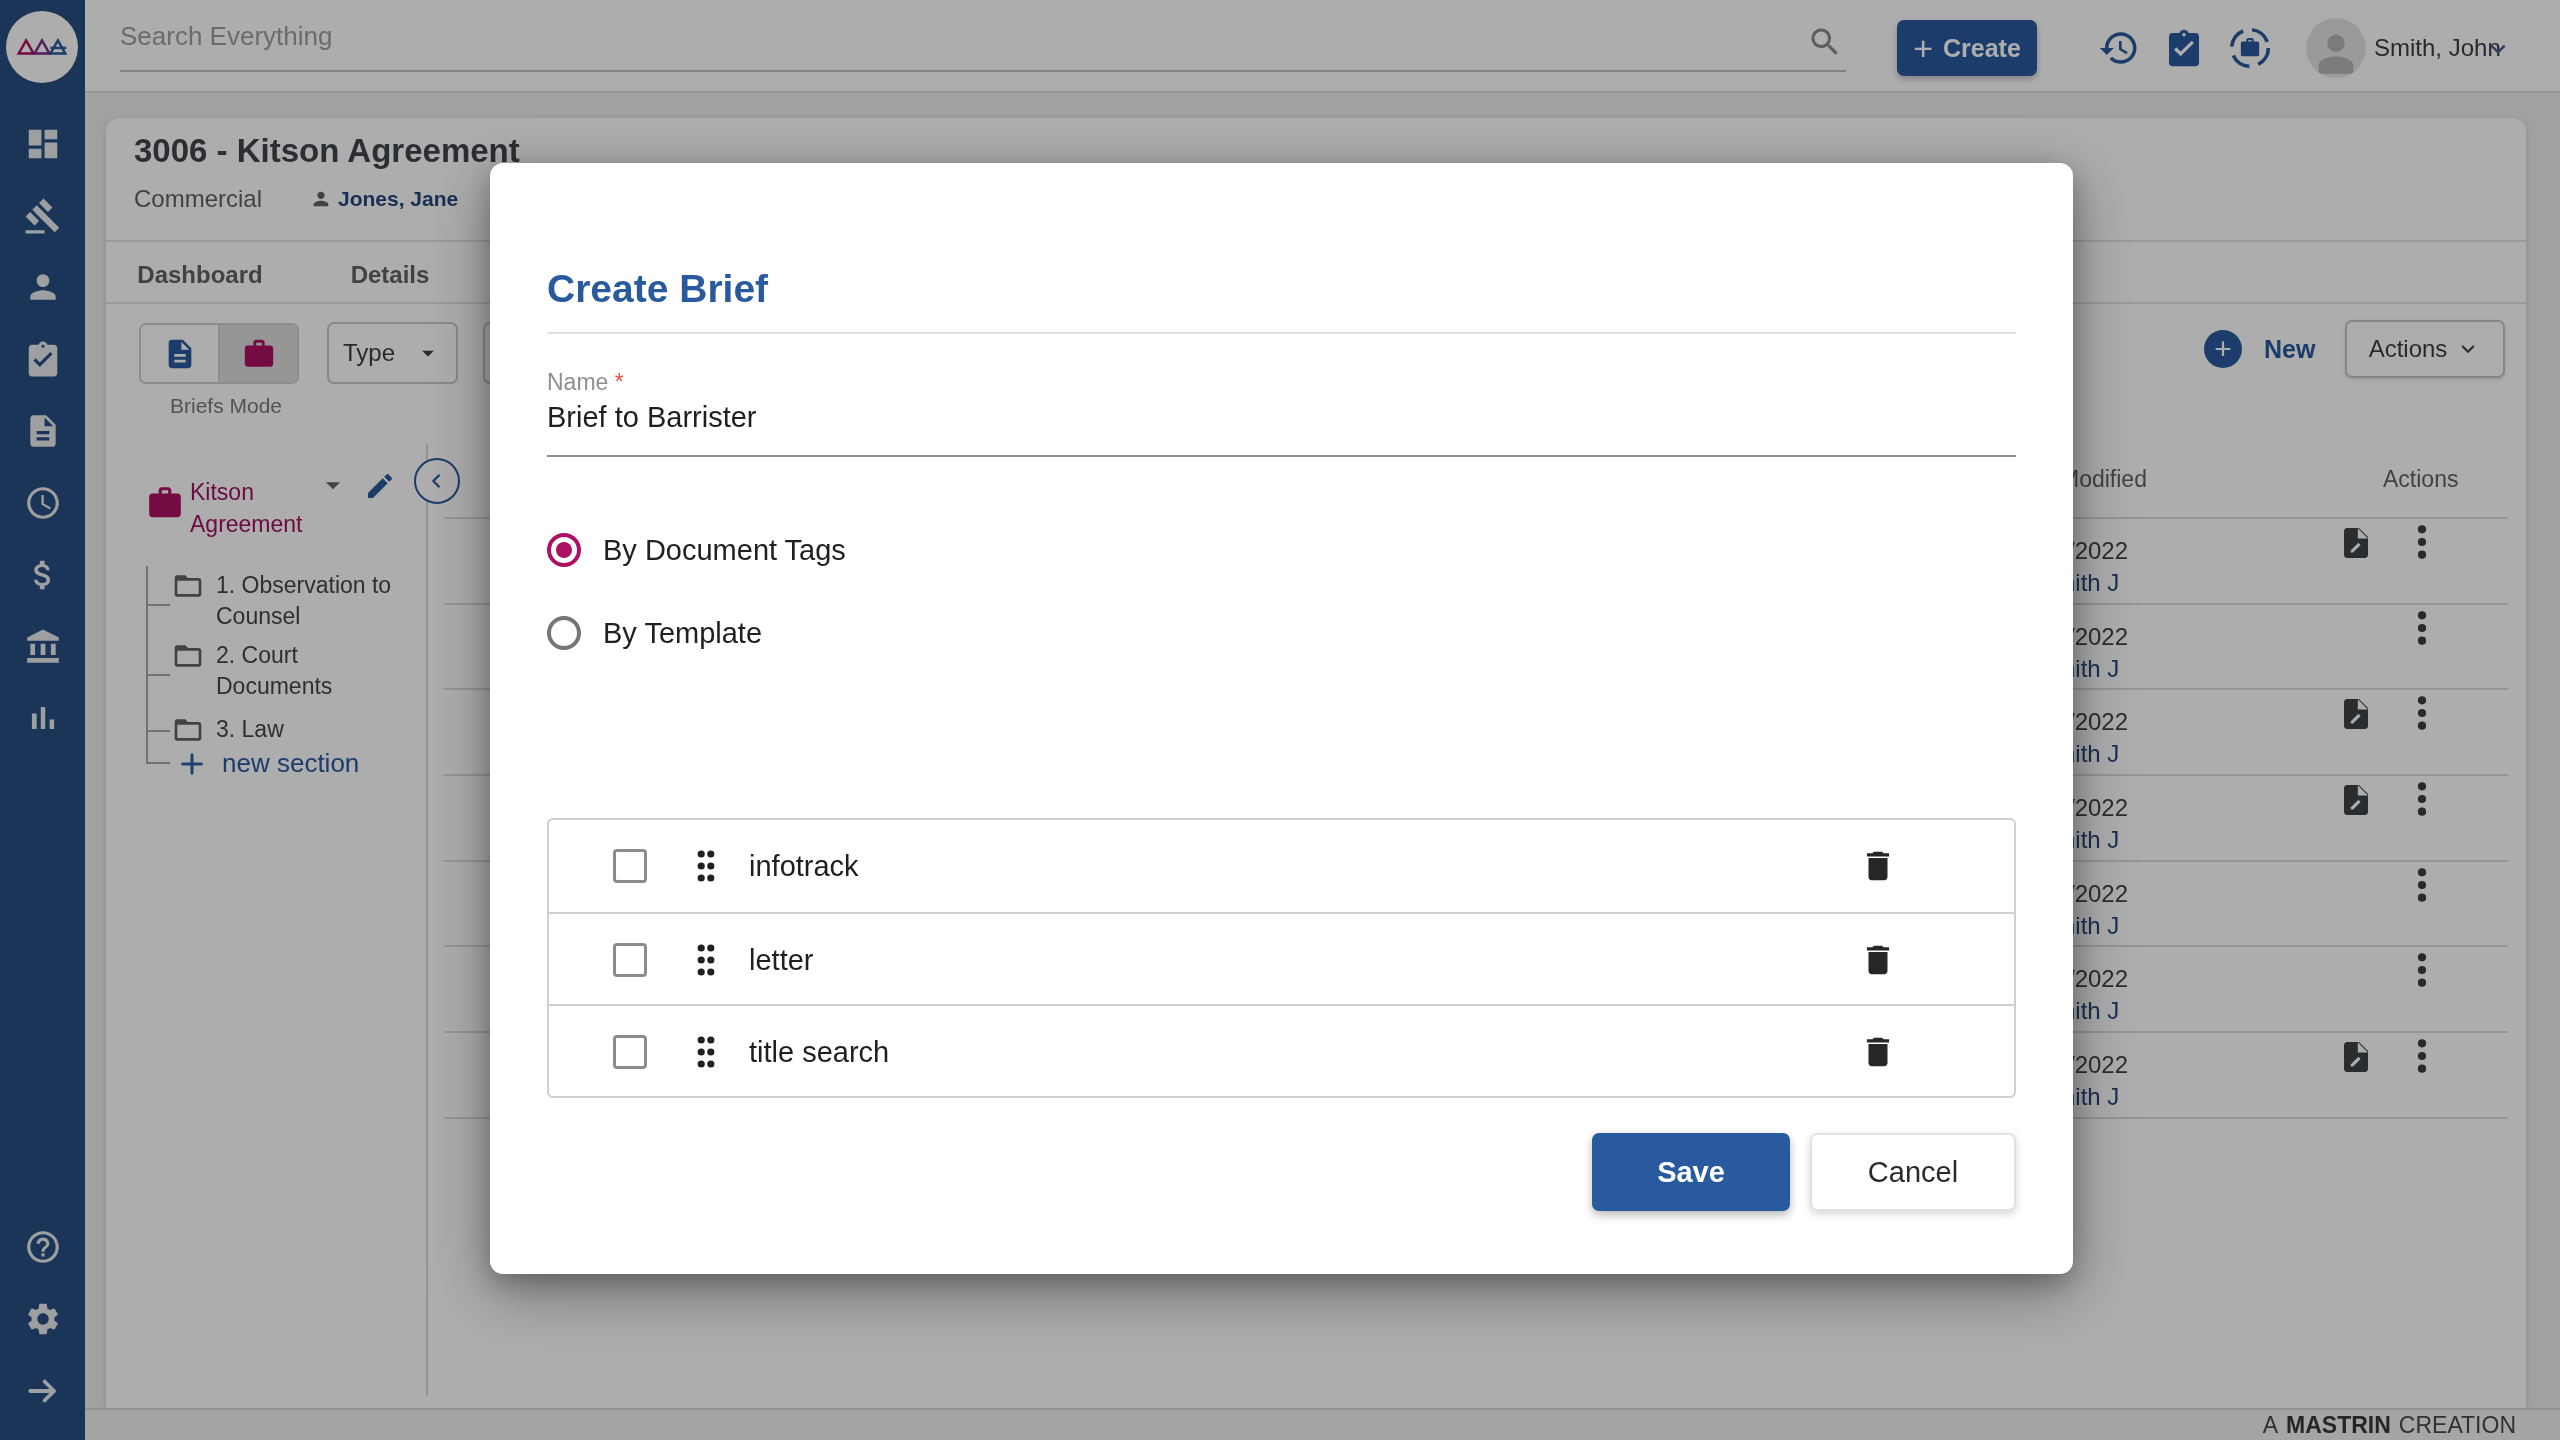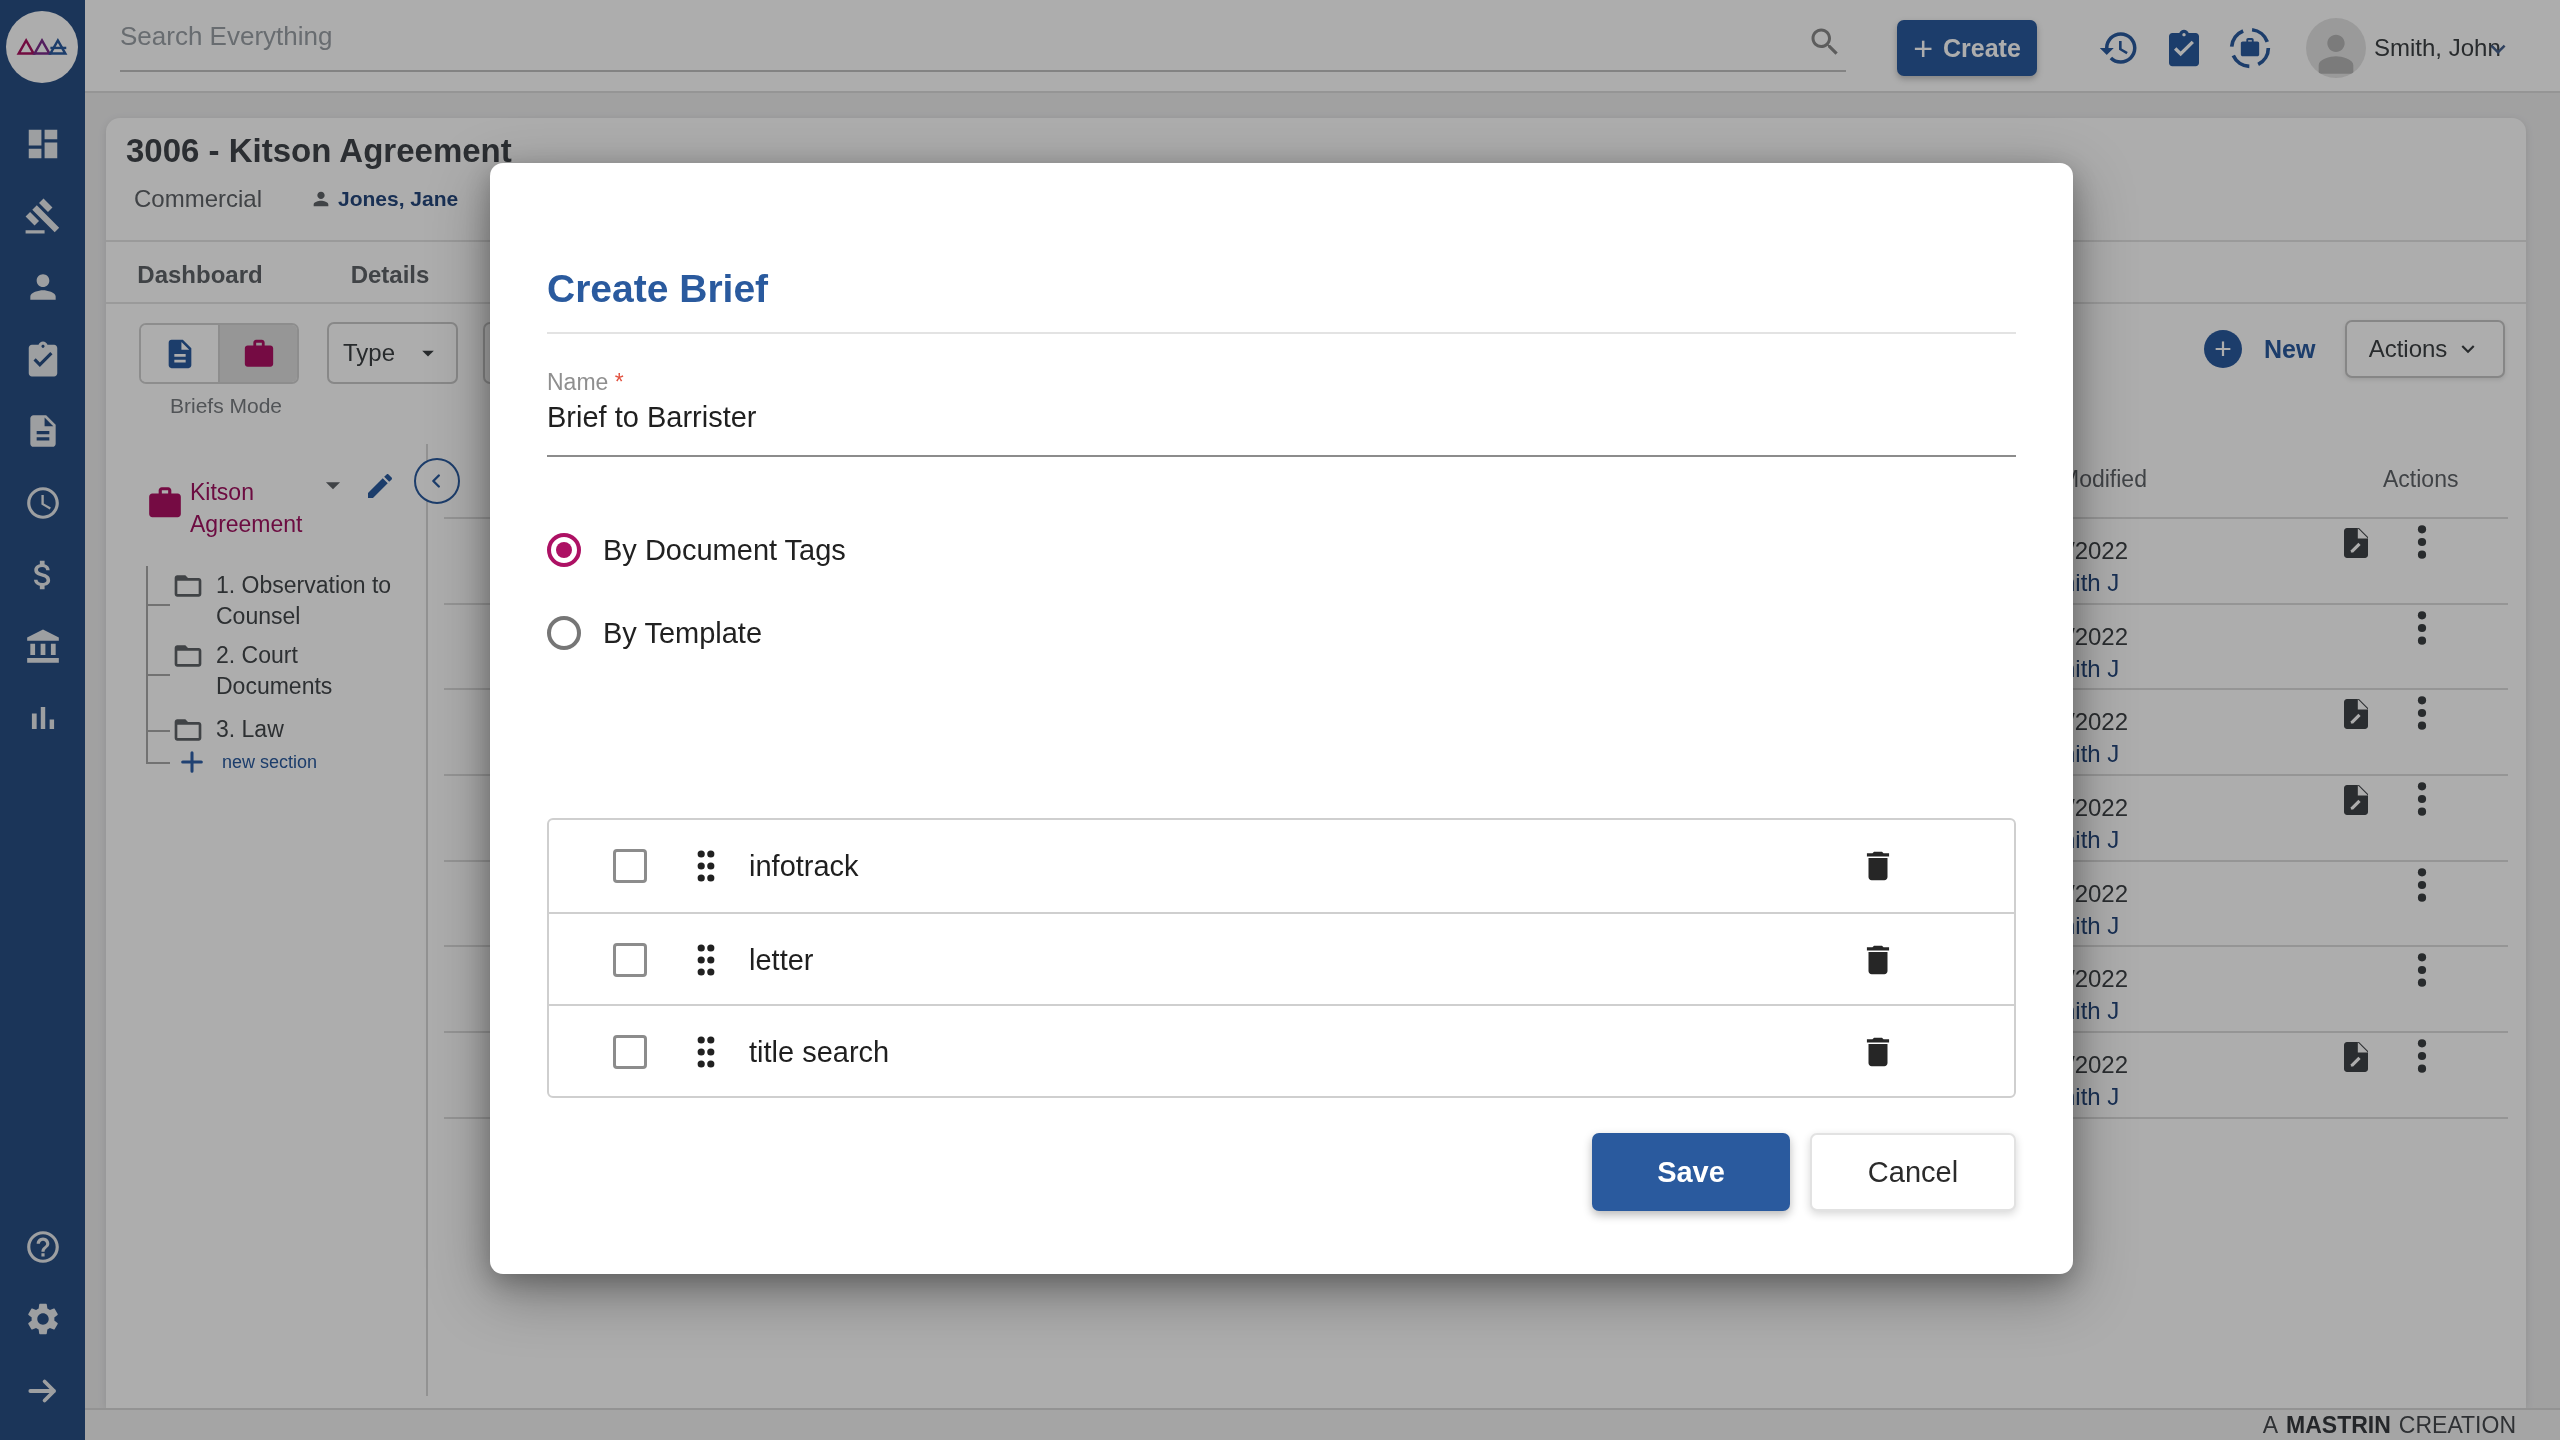--- a/index.html
+++ b/index.html
@@ -33,21 +33,21 @@
     align-items:center; justify-content:center; cursor:pointer; }
   .avatar { left:2221px; top:18px; width:60px; height:60px; border-radius:50%;
     background:#e4e4e4; display:flex; align-items:flex-end; justify-content:center;
     overflow:hidden; cursor:pointer; }
   .user-name { left:2289px; top:34px; font-size:24px; color:#3c4043; cursor:pointer; }
   .user-caret { left:2398px; top:34px; color:#46618c; cursor:pointer; }
 
   
   #card { left:106px; top:118px; width:2420px; height:1290px; background:#ffffff;
     border-radius:14px 14px 0 0; box-shadow:0 2px 8px rgba(0,0,0,0.10); z-index:1; }
-  .case-title { left:20px; top:14px; font-size:33px; color:#40454a; }
+  .case-title { left:28px; top:14px; font-size:33px; color:#40454a; }
   .case-sub { left:28px; top:67px; font-size:24px; color:#5f6368; }
   .case-owner { left:204px; top:69px; display:flex; align-items:center; gap:6px;
     color:#26487c; font-size:21px; font-weight:700; cursor:pointer; }
   .divider-h { background:#e4e4e4; height:2px; }
   .tab { top:134px; height:46px; display:flex; align-items:center; justify-content:center;
     font-size:24px; font-weight:700; color:#5f6368; cursor:pointer; }
 
   
   .toggle-group { left:33px; top:205px; width:160px; height:61px; border:2px solid #d0d0d0;
     border-radius:7px; display:flex; overflow:hidden; background:#ffffff; }
@@ -71,21 +71,21 @@
     color:#a01260; font-weight:400; cursor:pointer; }
   .tree-caret { left:210px; top:350px; color:#5f6368; cursor:pointer; }
   .tree-pencil { left:258px; top:352px; color:#2a5a9e; cursor:pointer; }
   .tree-line-v { left:40px; top:448px; width:2px; height:196px; background:#a8a8a8; }
   .tree-stub { left:40px; width:24px; height:2px; background:#a8a8a8; }
   .tree-item { left:66px; display:flex; gap:12px; cursor:pointer; }
   .tree-folder { color:#5f6368; flex:none; }
   .tree-item-label { width:190px; font-size:23px; line-height:31px; color:#43474b; }
   .new-section { left:72px; top:630px; display:flex; align-items:center; gap:16px;
     color:#2a5a9e; cursor:pointer; }
-  .new-section-label { font-size:18px; color:#2a5a9e; }
+  .new-section-label { font-size:26px; color:#2a5a9e; }
 
   
   .new-doc-btn { left:2098px; top:212px; display:flex; align-items:center; gap:14px;
     cursor:pointer; color:#2a5a9e; }
   .new-doc-circle { width:38px; height:38px; border-radius:50%; background:#2a5a9e;
     color:#ffffff; display:flex; align-items:center; justify-content:center;
     font-size:30px; line-height:38px; }
   .new-doc-label { font-size:25px; font-weight:700;margin-left:8px; }
   .actions-btn { left:2239px; top:202px; width:160px; height:58px; background:#ffffff;
     border:2px solid #c6c6c6; border-radius:7px; display:flex; align-items:center;

